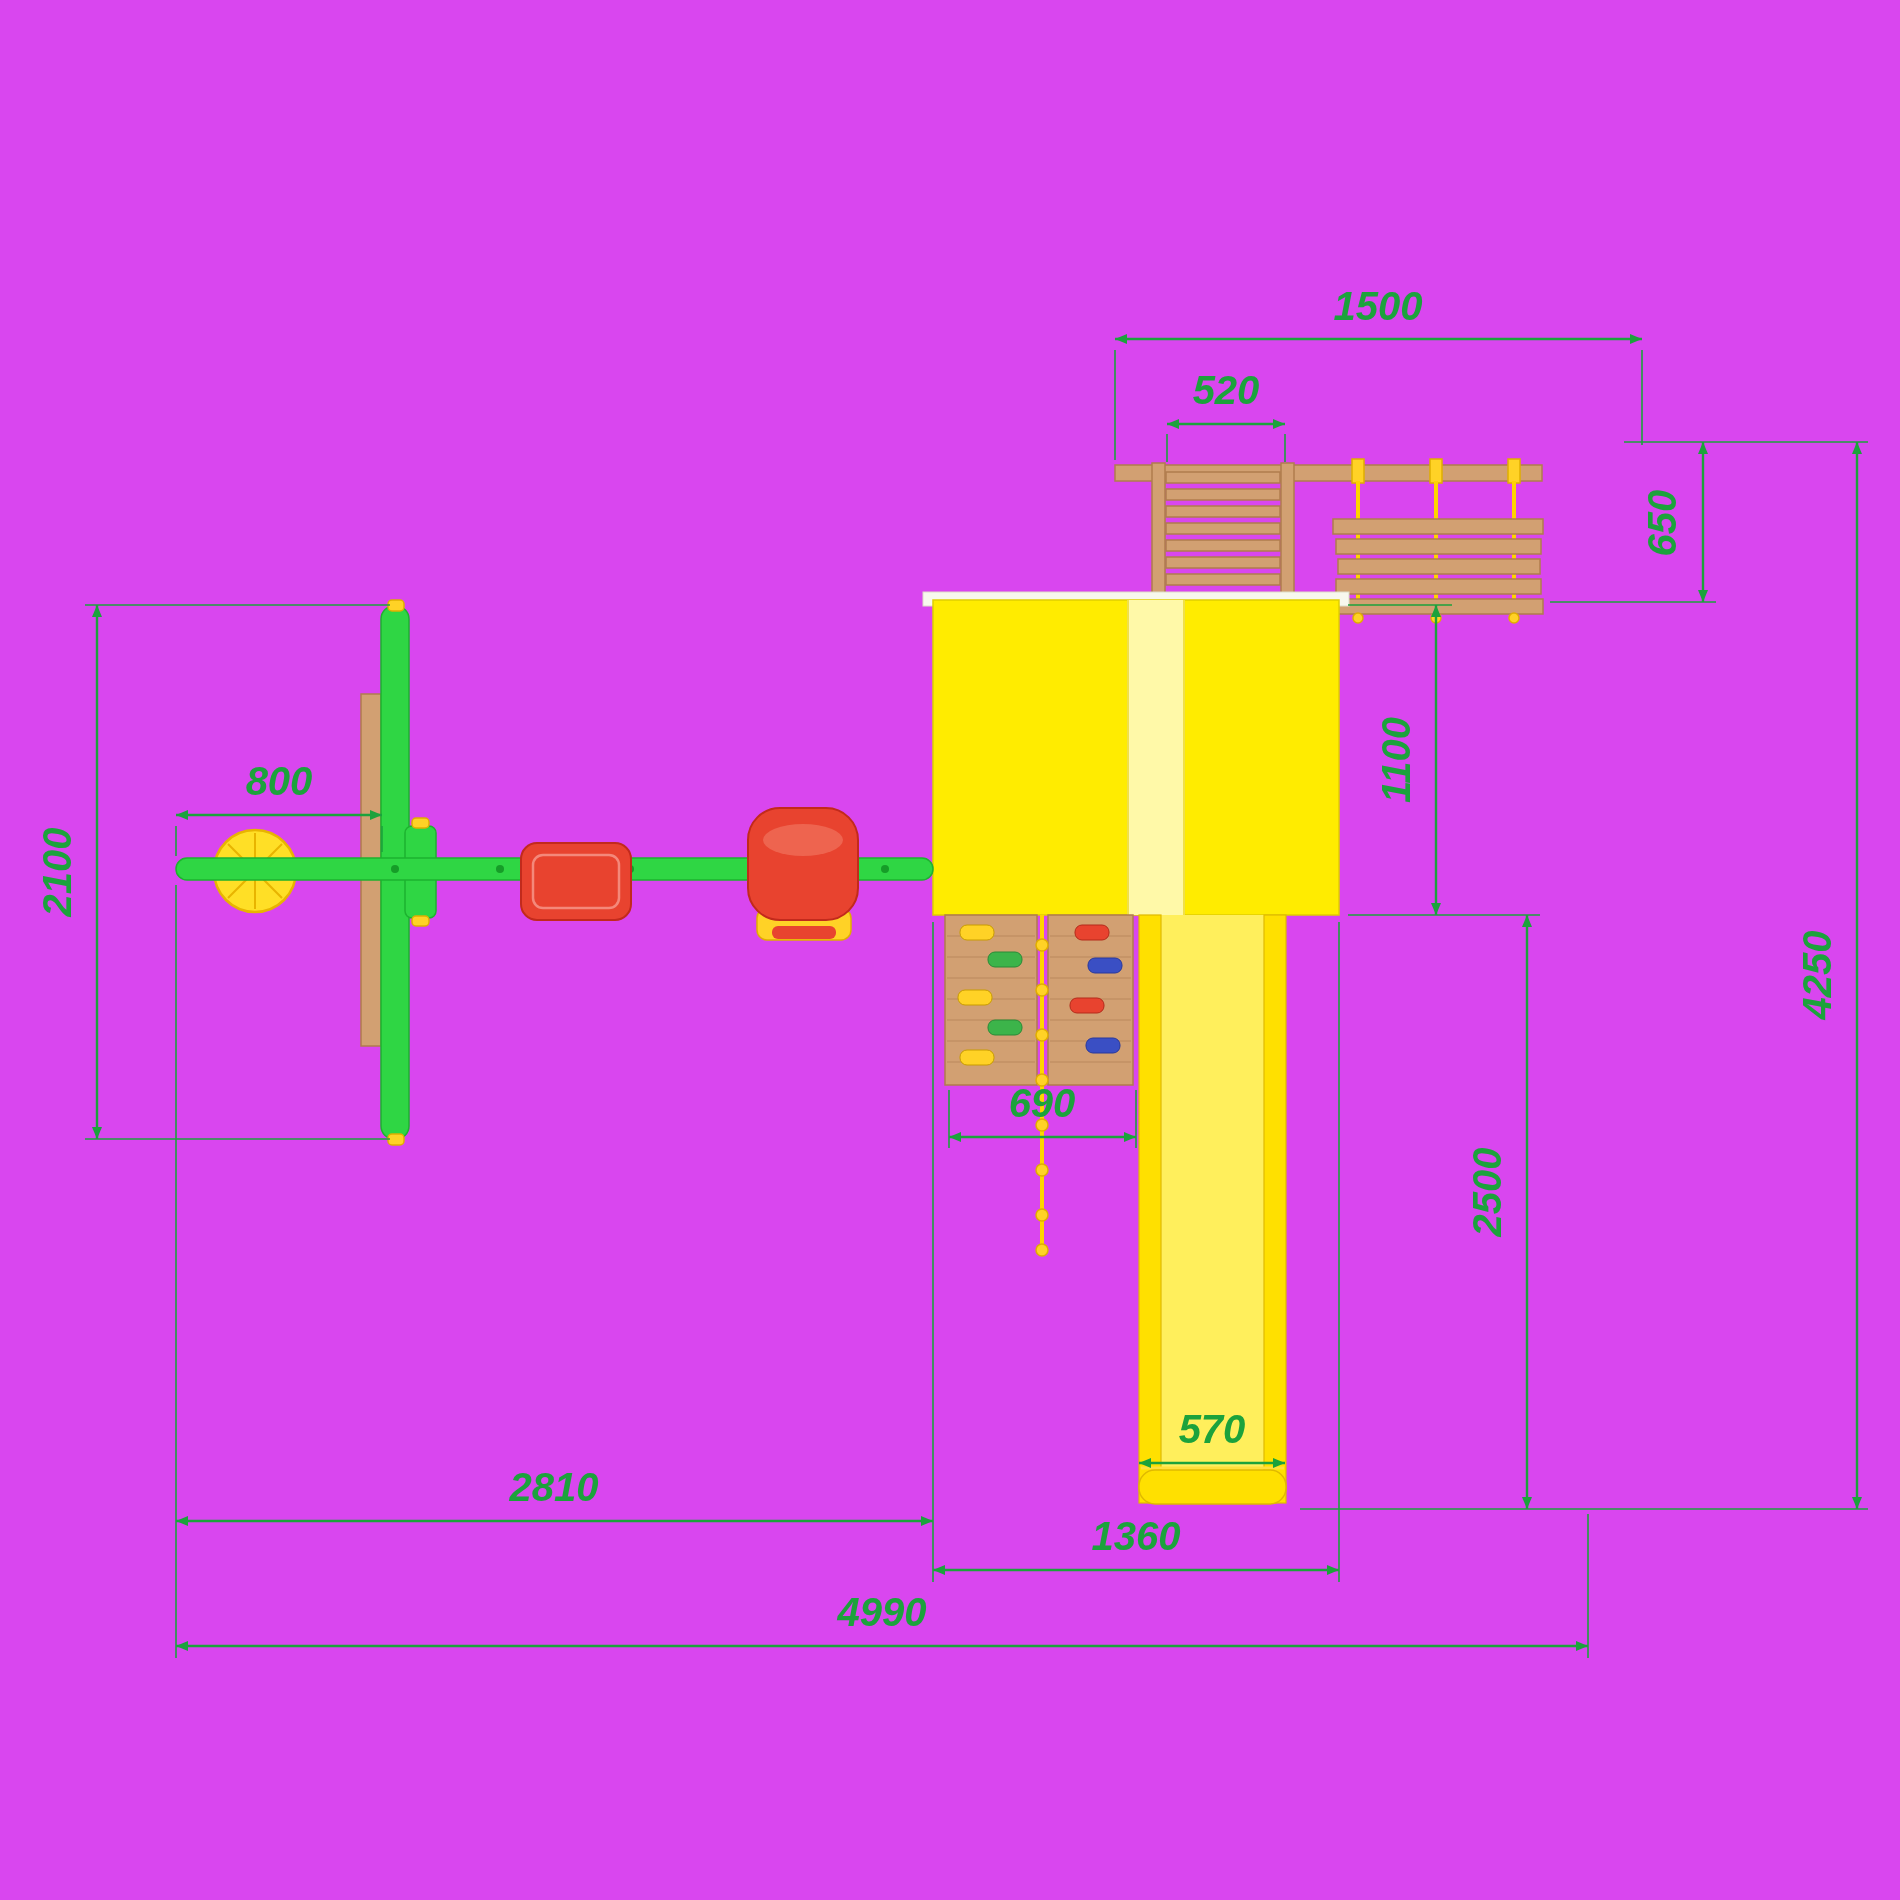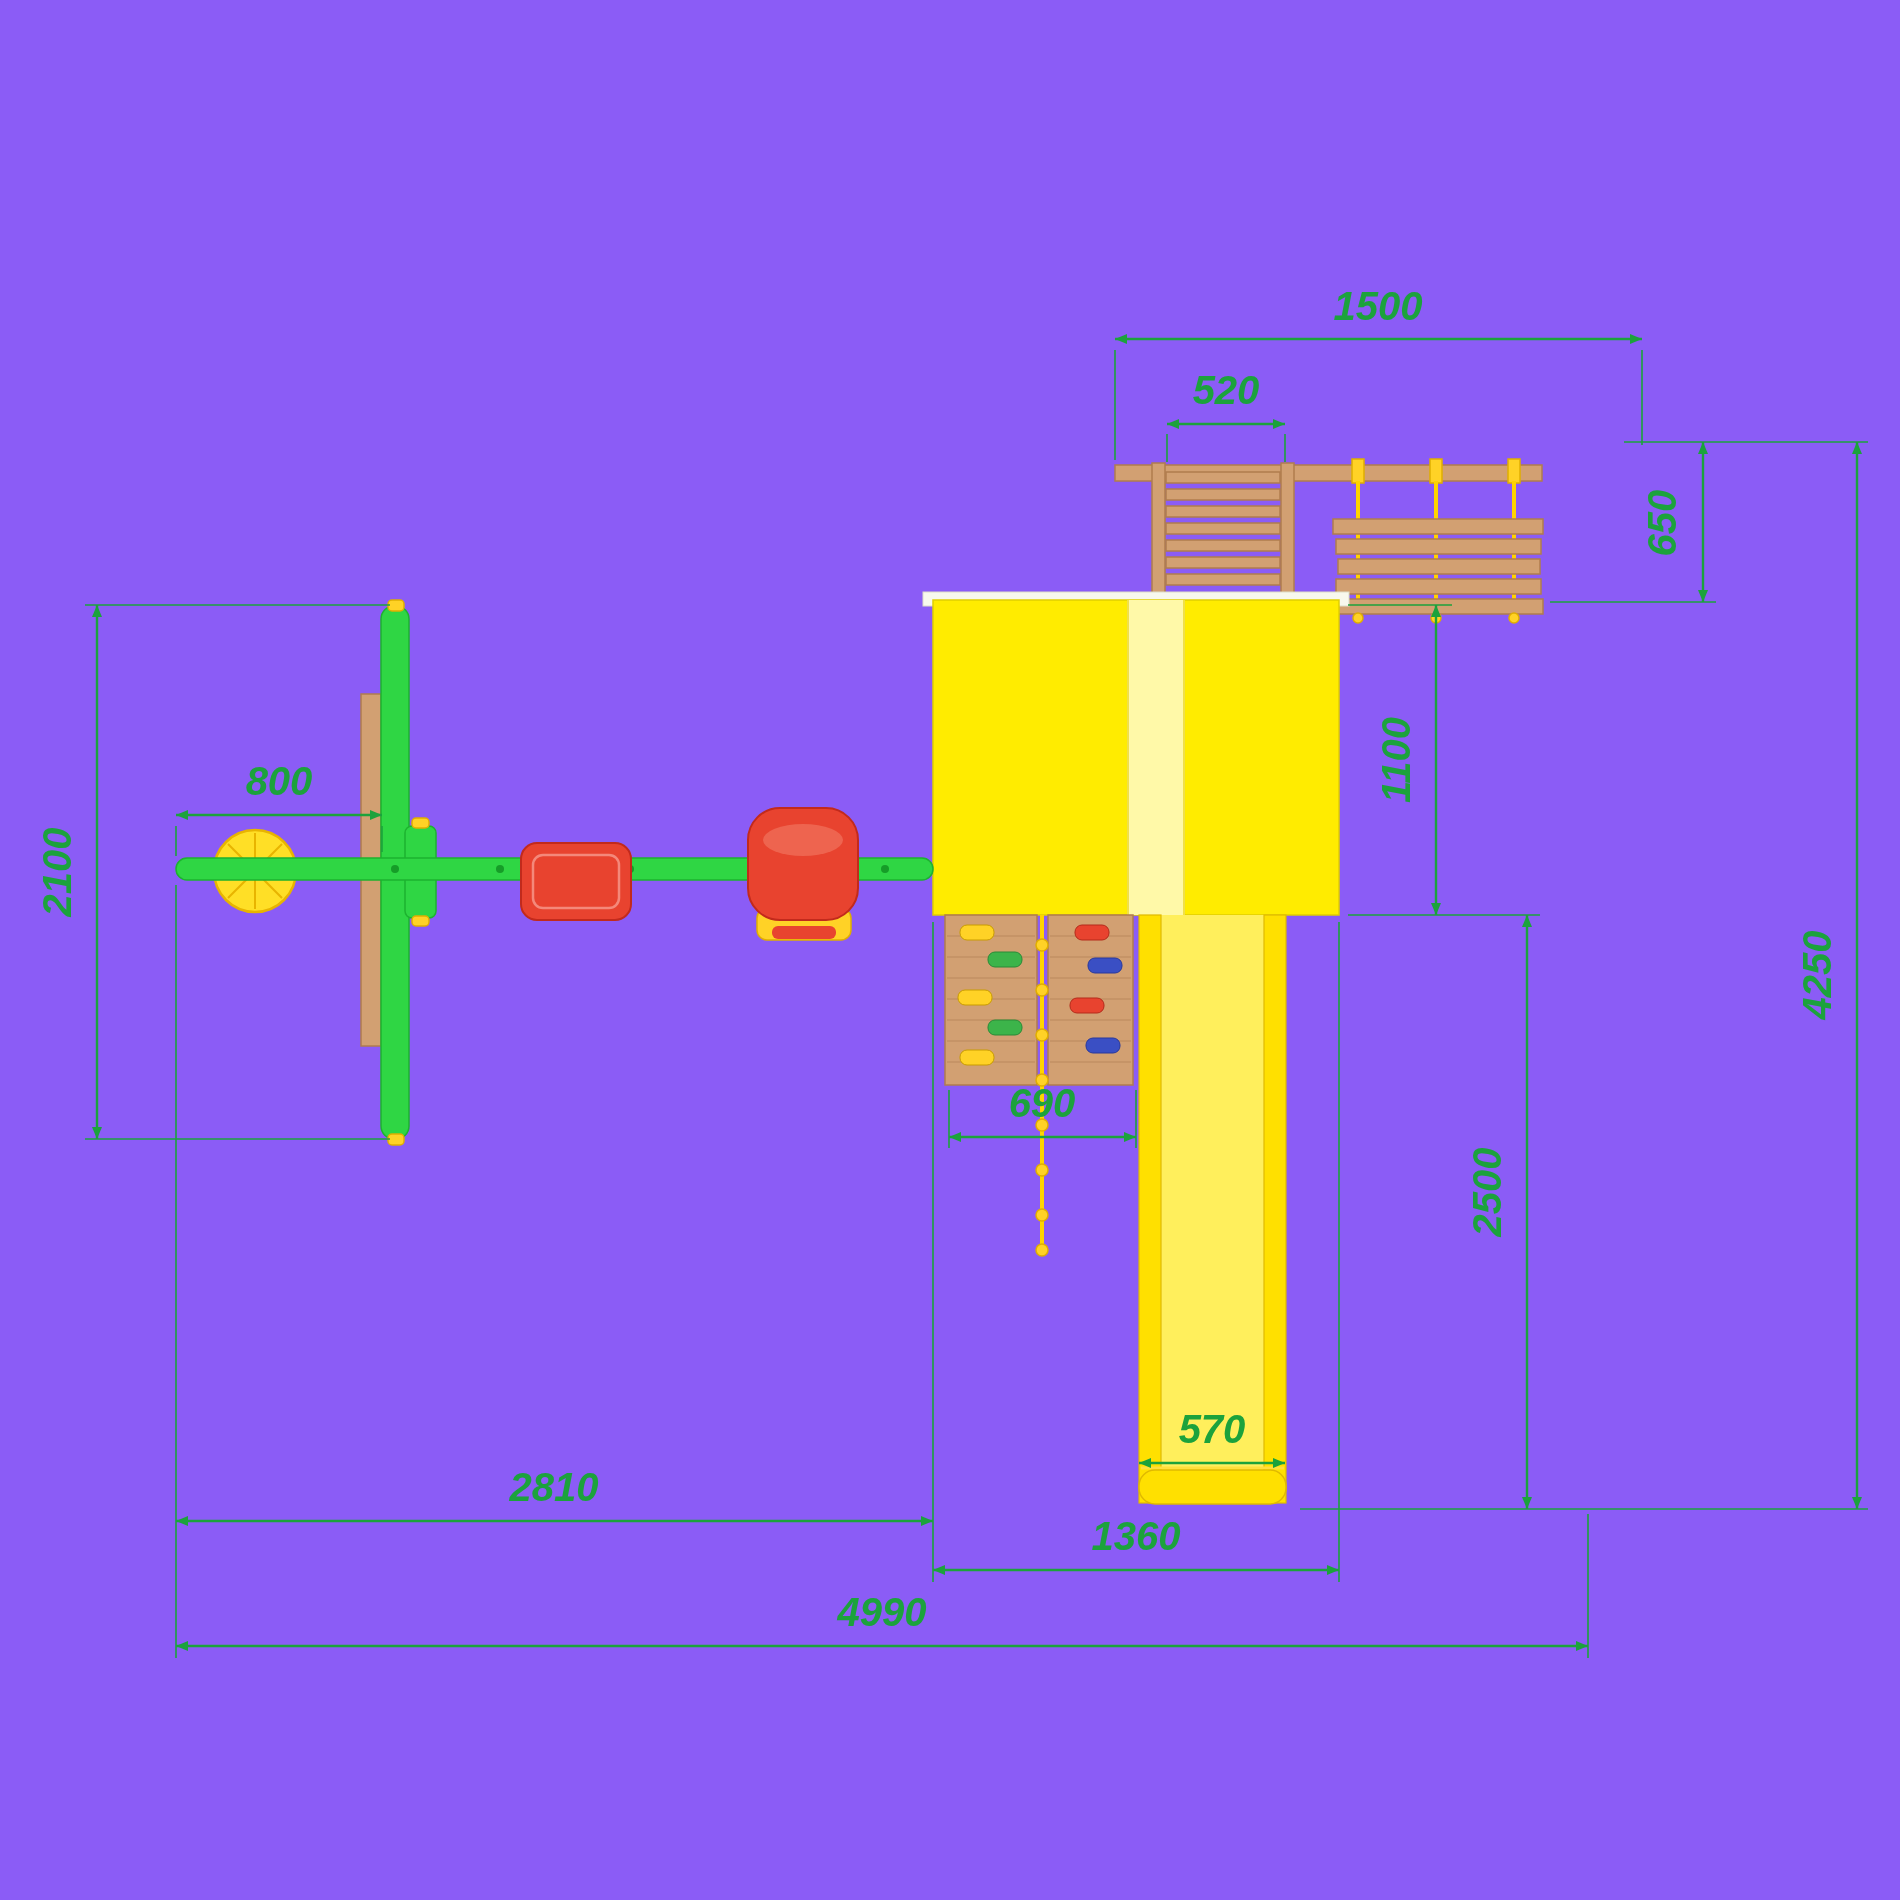--- a/index.html
+++ b/index.html
@@ -1,16 +1,16 @@
 <!DOCTYPE html>
 <html><head>
 <meta charset="utf-8">
 <style>
   html,body{margin:0;padding:0;background:#fff;}
-  .canvas{position:relative;width:1900px;height:1900px;background:#8b5cf6;overflow:hidden;}
+  .canvas{position:relative;width:1900px;height:1900px;background:#d946ef;overflow:hidden;}
   svg{display:block;}
   .dim{stroke:#1ca23c;stroke-width:2.4;fill:none;}
   .ext{stroke:#1ca23c;stroke-width:1.6;fill:none;}
   .dimtext{font-family:"Liberation Sans",sans-serif;font-style:italic;font-weight:bold;
            font-size:40px;fill:#1ca23c;text-anchor:middle;}
   .wood{fill:#d2a072;stroke:#b07c4e;stroke-width:1.5;}
   .woodline{stroke:#c29064;stroke-width:1.5;}
   .green{fill:#2fd644;stroke:#1db32f;stroke-width:1.5;}
   .yellowpart{fill:#ffd226;stroke:#e0ae00;stroke-width:1.5;}
   .redpart{fill:#e8432f;stroke:#c22a1c;stroke-width:2;}

